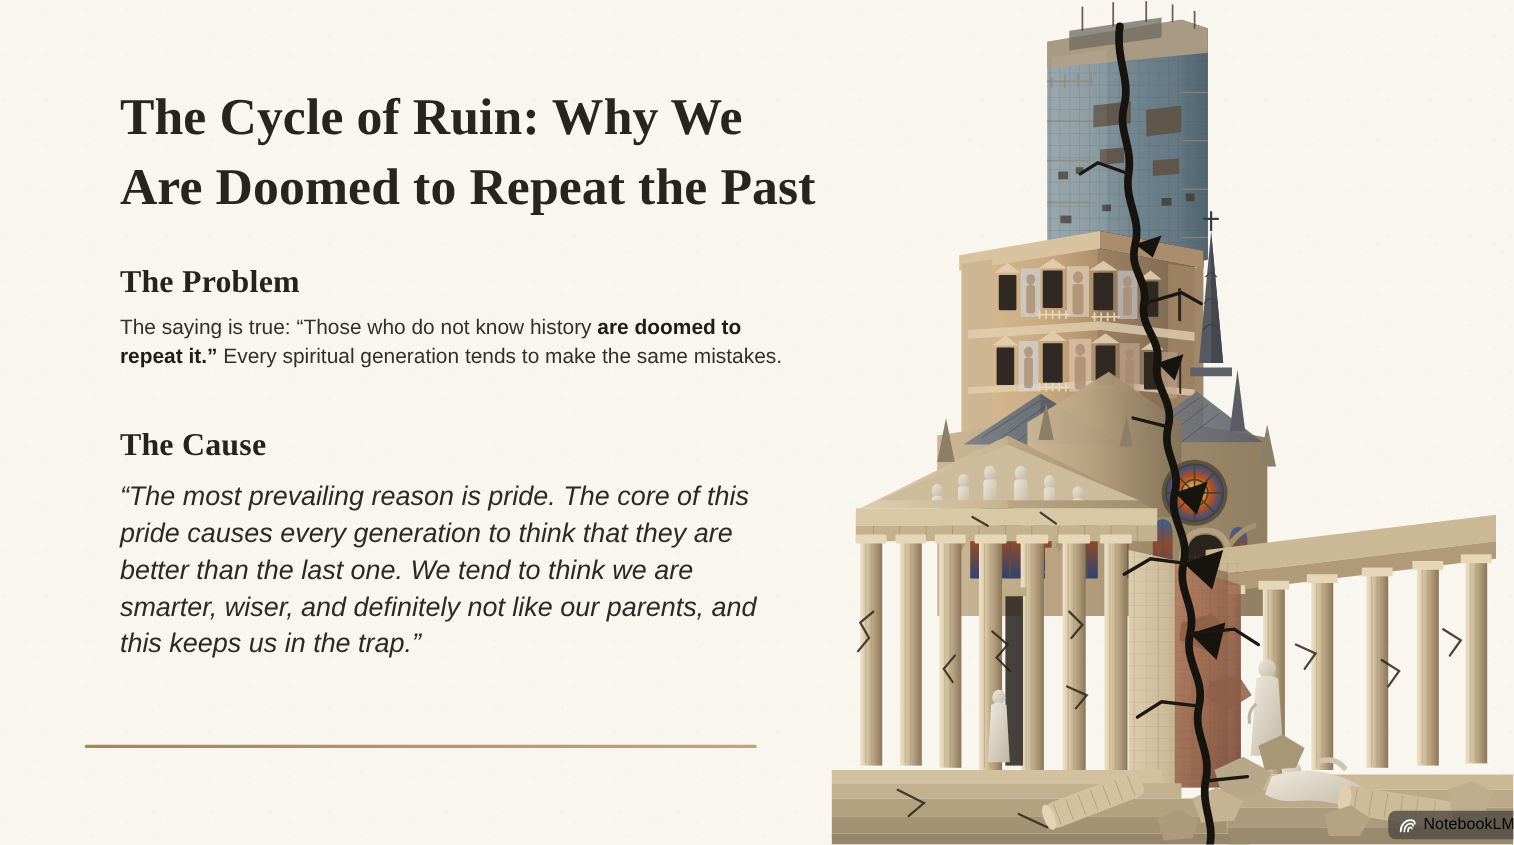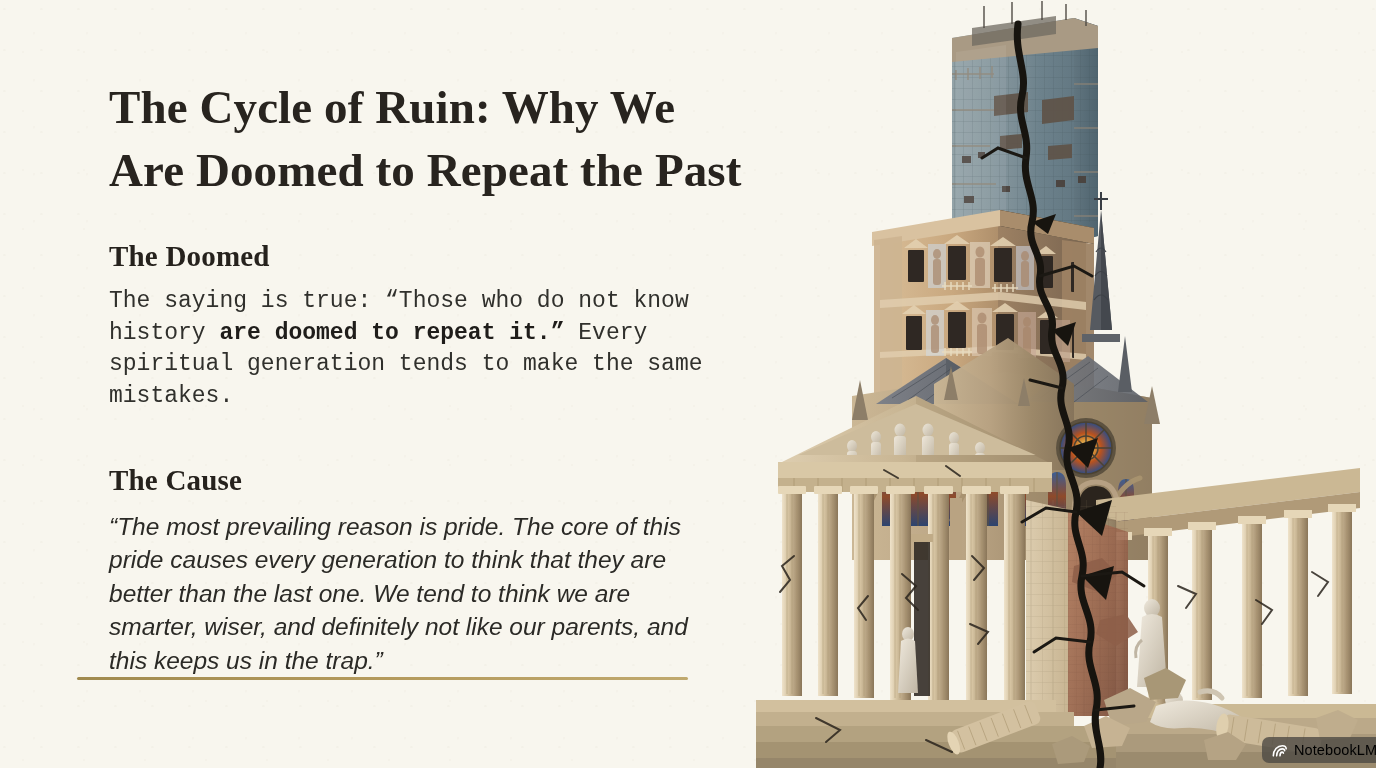--- a/index.html
+++ b/index.html
@@ -56,22 +56,22 @@
   .section-heading {
     font-family: "Liberation Serif", "DejaVu Serif", serif;
     font-weight: 700;
     font-size: 29px;
     line-height: 1.2;
     color: #26221d;
     margin: 0 0 12px 0;
     letter-spacing: .2px;
   }
   .body-text {
-    font-family: Liberation Mono, monospace;
-    font-size: 23px;
+    font-family: Liberation Sans, sans-serif;
+    font-size: 19px;
     line-height: 1.38;
     color: #30302c;
     margin: 0;
     max-width: 625px;
   }
   .body-text b { font-weight: 700; color: #1f1d1a; }
   .quote-text {
     font-family: Liberation Sans, sans-serif;
     font-style: italic;
     font-weight: 500;
@@ -129,21 +129,21 @@
 <body>
 
 <div class="slide">
   <div class="paper-grain"></div>
 
   <div class="text-col">
 
     <h1 class="deck-title">The Cycle of Ruin: Why We Are Doomed to Repeat the Past</h1>
 
     <div class="section">
-      <h2 class="section-heading">The Doomed</h2>
+      <h2 class="section-heading">The Problem</h2>
       <p class="body-text"><span>The saying is true: “Those who do not know history </span><b>are doomed to repeat it.”</b><span> Every spiritual generation tends to make the same mistakes.</span></p>
     </div>
 
     <div class="gap"></div>
 
     <div class="section">
       <h2 class="section-heading">The Cause</h2>
       <p class="quote-text">“The most prevailing reason is pride. The core of this pride causes every generation to think that they are better than the last one. We tend to think we are smarter, wiser, and definitely not like our parents, and this keeps us in the trap.”</p>
     </div>
   </div>

